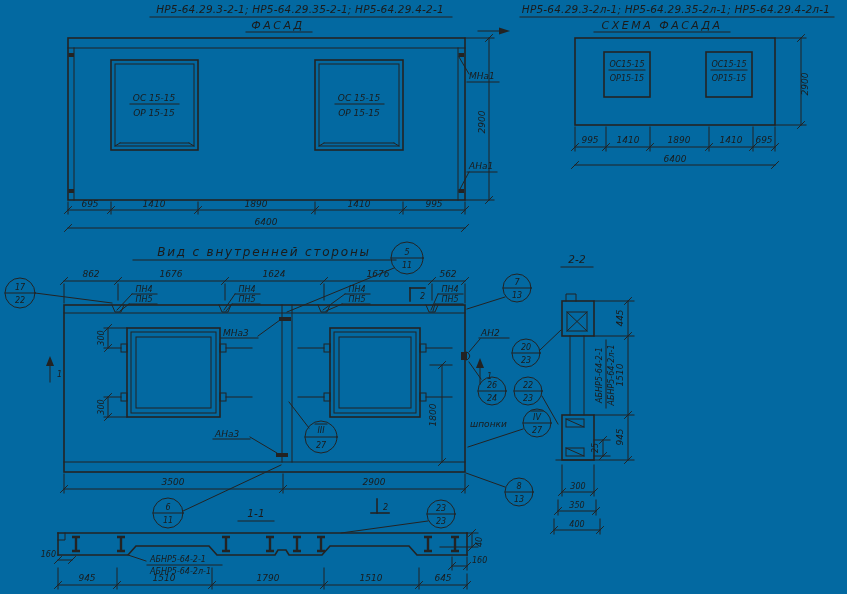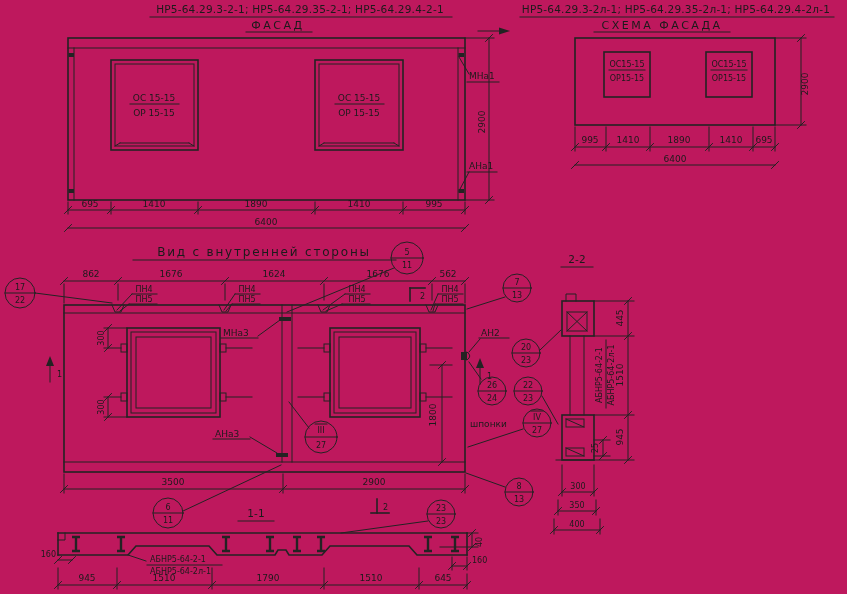--- a/index.html
+++ b/index.html
@@ -1,17 +1,17 @@
 <!DOCTYPE html>
 <html><head>
 <meta charset="utf-8">
 <style>
   html,body{margin:0;padding:0;background:#e8e8e6;}
-  #page{position:relative;width:847px;height:594px;background:#be185d;overflow:hidden;
-        font-family:"DejaVu Sans",sans-serif;}
+  #page{position:relative;width:847px;height:594px;background:#0369a1;overflow:hidden;
+        font-family:"DejaVu Sans",sans-serif;font-style:italic;}
   svg{position:absolute;left:0;top:0;}
   .ln{stroke:#232323;fill:none;stroke-width:1;stroke-linecap:square;}
   .th{stroke-width:1.6;}
   .blk{fill:#232323;stroke:none;}
   text{font-size:9px;fill:#1b1b1b;font-family:"DejaVu Sans",sans-serif;}
   .sm{font-size:8px;}
   .mid{text-anchor:middle;}
   .end{text-anchor:end;}
   .code{font-size:10.5px;letter-spacing:0.2px;}
   .ttl{font-size:11px;letter-spacing:2.5px;}

